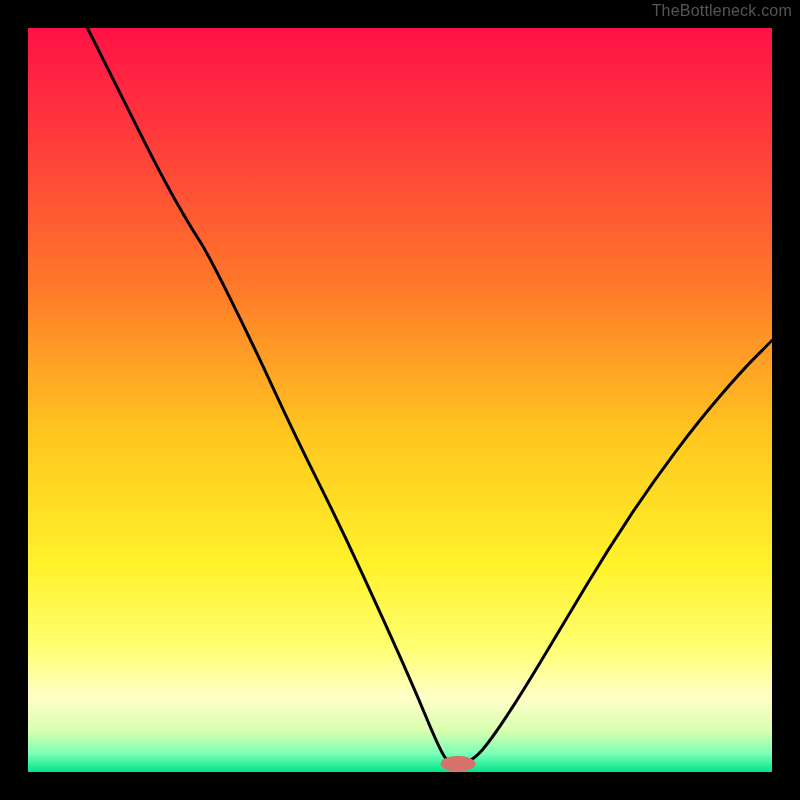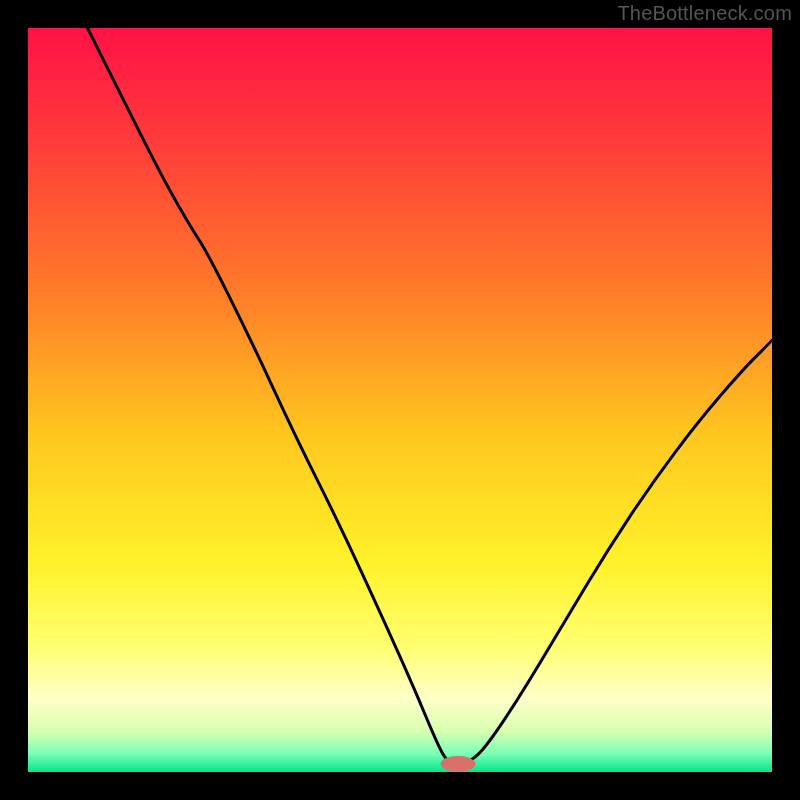--- a/index.html
+++ b/index.html
@@ -15,21 +15,21 @@
     position: relative;
     width: 800px;
     height: 800px;
     background: #000;
   }
   .watermark {
     position: absolute;
     top: 2px;
     right: 8px;
     color: #555;
-    font-size: 20px;
+    font-size: 16px;
     font-weight: 500;
     letter-spacing: 0.2px;
     user-select: none;
     z-index: 5;
   }
   .plot-area {
     position: absolute;
     left: 28px;
     top: 28px;
     width: 744px;

